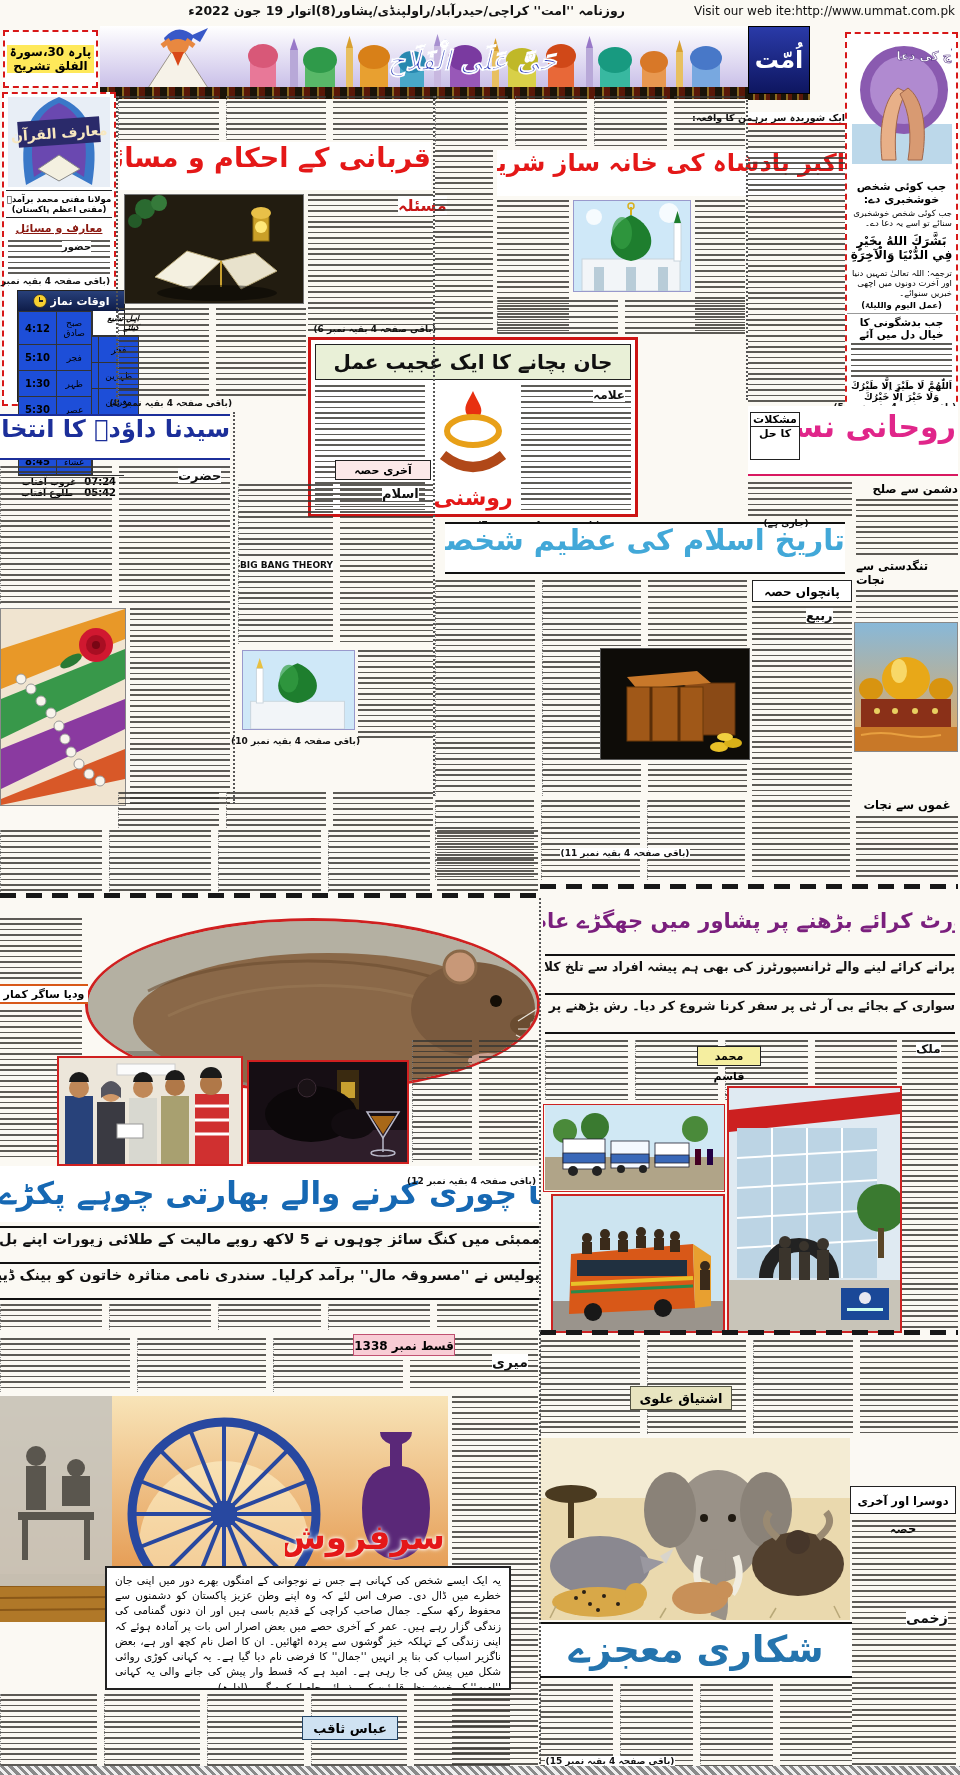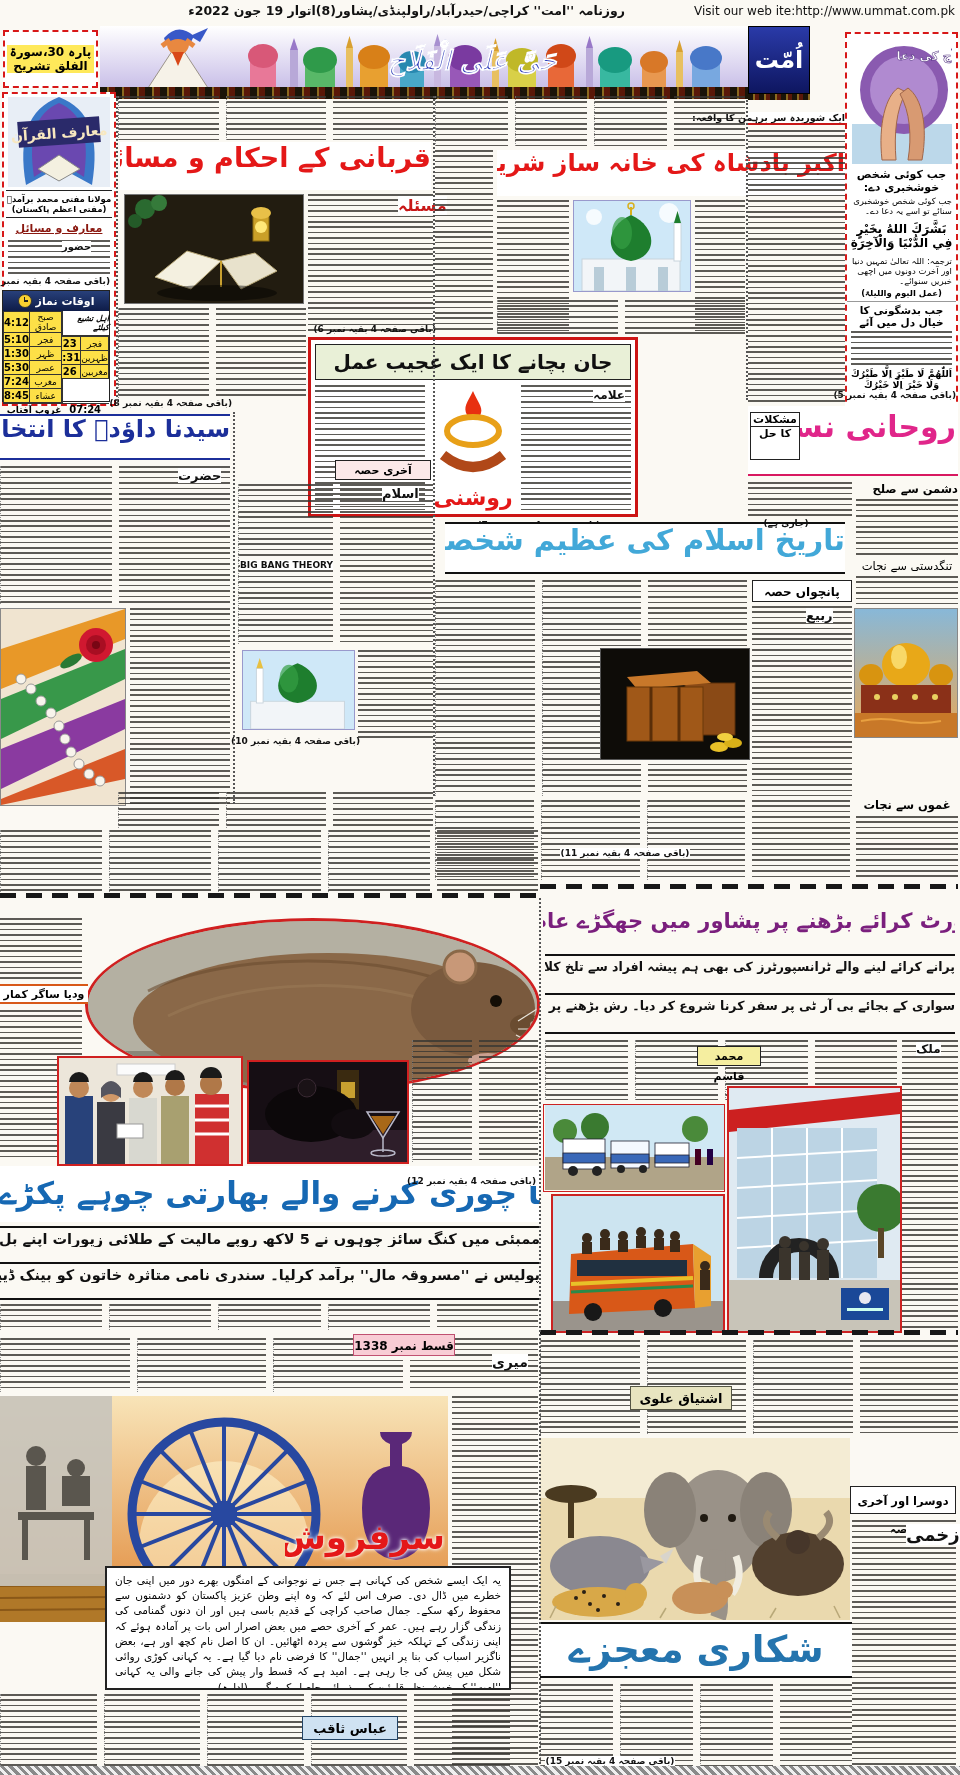--- a/index.html
+++ b/index.html
@@ -15,21 +15,21 @@
   .rule{background:#111}
   .vsep{border-left:2px dotted #555}
   .dashbar{background-image:repeating-linear-gradient(90deg,#181818 0 16px,transparent 16px 26px)}
   .lbl{font-weight:bold;color:#111;background:#fff;white-space:nowrap}
   .sub{font-weight:bold;text-align:center;white-space:nowrap;overflow:hidden;color:#101010}
   .tag{border:1.2px solid #222;background:#fff;font-weight:bold;text-align:center}
   .redline{border-bottom:2px solid #c81818}
   .hatch{background:repeating-linear-gradient(45deg,#8a8a8a 0 3px,#efefef 3px 6px)}
   .pt{font-size:9px}
   .pt table{border-collapse:collapse;width:100%}
-  .pt td{border:1px solid #333;text-align:center;padding:0;height:13px;background:#fde047}
+  .pt td{border:1px solid #333;text-align:center;padding:6px;height:13px;background:#1d4ed8}
   .time{font-weight:bold;font-size:10px}
   svg{display:block}
 </style>
 </head>
 <body>
 
 <div id="page">
 
   <div class="abs" style="left:620px;top:4px;width:335px;font-size:12px;text-align:right;color:#111" dir="ltr">Visit our web ite:http://www.ummat.com.pk</div>
   <div class="abs" style="left:280px;top:3px;width:345px;font-size:12.5px;font-weight:bold;text-align:center;color:#111;white-space:nowrap">روزنامہ ''امت'' کراچی/حیدرآباد/راولپنڈی/پشاور(8)اتوار 19 جون 2022ء</div>
@@ -112,21 +112,21 @@
     </svg>
   </div>
   <div class="abs" style="left:6px;top:190px;width:106px;height:28px;border-top:1.5px solid #222;border-bottom:1.5px solid #222;display:flex;align-items:center;justify-content:center;font-size:8.5px;font-weight:bold;text-align:center">
       <span>مولانا مفتی محمد برآمدؒ (مفتی اعظم پاکستان)</span>
     </div>
   <div class="abs" style="left:10px;top:222px;width:98px;font-size:11px;font-weight:bold;color:#8a1810;text-align:center;text-decoration:underline">معارف و مسائل</div>
   <div class="abs lines" style="left:8px;top:240px;width:102px;height:34px"></div>
   <div class="abs lbl" style="left:62px;top:241px;font-size:10px">حضور</div>
   <div class="abs note" style="left:8px;top:276px;width:102px">(باقی صفحہ 4 بقیہ نمبر 9)</div>
 
-  <div class="abs pt" style="left:2px;top:290px;width:108px;height:112px;border:1.5px solid #222;background:#fff">
+  <div class="abs pt" style="left:17px;top:290px;width:108px;height:112px;border:1.5px solid #222;background:#fff">
     <div style="height:20px;background:linear-gradient(#28407a,#0e1c48);display:flex;align-items:center;justify-content:center;gap:4px">
       <span style="color:#fff;font-weight:bold;font-size:11px">اوقات نماز</span>
       <span style="width:12px;height:12px;border-radius:50%;background:#f8d030;border:1px solid #333;display:inline-block;position:relative">
         <span style="position:absolute;left:5px;top:2px;width:1.5px;height:5px;background:#222"></span>
         <span style="position:absolute;left:5px;top:5px;width:4px;height:1.5px;background:#222"></span>
       </span>
     </div>
     <div style="display:flex;flex-direction:row-reverse">
       <table style="width:57%">
           <tbody>
@@ -189,21 +189,21 @@
   <div class="abs" style="left:845px;top:32px;width:113px;height:390px;border:2.5px dashed #d81818;background:#fff">
     <svg width="100" height="126" viewBox="0 0 100 126" style="margin:4px auto 0">
       <rect width="100" height="126" fill="#fff"></rect>
       <rect y="86" width="100" height="40" fill="#bcd8ea"></rect>
       <circle cx="52" cy="52" r="44" fill="#8a5ab0"></circle>
       <circle cx="52" cy="52" r="34" fill="#b08ad0"></circle>
       <path d="M30,122 C26,86 34,58 46,50 L54,54 C44,72 42,96 44,122 Z" fill="#e8b088" stroke="#a0664a"></path>
       <path d="M70,122 C76,88 70,60 56,50 L48,56 C58,74 60,98 56,122 Z" fill="#d89a72" stroke="#a0664a"></path>
       <text x="74" y="22" text-anchor="middle" font-size="12" font-weight="bold" fill="#fff" stroke="#4a2a7a" stroke-width="0.5">آج کی دعا</text>
     </svg>
-    <div style="font-size:11px;font-weight:bold;text-align:center;margin-top:4px">جب کوئی شخص خوشخبری دے:</div>
+    <div style="font-size:11px;font-weight:bold;text-align:center;margin-top:16px">جب کوئی شخص خوشخبری دے:</div>
     <div style="font-size:8.5px;text-align:right;padding:2px 4px">جب کوئی شخص خوشخبری سنائے تو اسے یہ دعا دے۔</div>
     <div style="font-size:12px;font-weight:bold;text-align:center;padding:4px 2px">بَشَّرَكَ اللهُ بِخَيْرٍ فِي الدُّنْيَا وَالْآخِرَةِ</div>
     <div style="font-size:8.5px;text-align:right;padding:2px 4px">ترجمہ: اللہ تعالیٰ تمہیں دنیا اور آخرت دونوں میں اچھی خبریں سنوائے۔</div>
     <div style="font-size:8.5px;font-weight:bold;text-align:center">(عمل الیوم واللیلۃ)</div>
     <div style="font-size:10.5px;font-weight:bold;text-align:center;border-top:1px solid #999;margin-top:3px;padding-top:2px">جب بدشگونی کا خیال دل میں آئے</div>
     <div class="lines" style="height:34px;margin:3px 4px"></div>
     <div style="font-size:9.5px;font-weight:bold;text-align:center">اَللّٰهُمَّ لَا طَیْرَ اِلَّا طَیْرُكَ وَلَا خَیْرَ اِلَّا خَیْرُكَ</div>
     <div class="note">(باقی صفحہ 4 بقیہ نمبر 5)</div>
   </div>
 
@@ -377,21 +377,21 @@
     <div class="tag" style="position:absolute;left:2px;top:6px;width:48px;height:46px;font-size:11px">
       <div>مشکلات</div>
       <div style="border-top:1px solid #222">کا حل</div>
     </div>
   </div>
   <div class="abs lines" style="left:748px;top:482px;width:104px;height:34px"></div>
   <div class="abs note" style="left:756px;top:518px;width:60px">(جاری ہے)</div>
   <div class="abs" style="left:856px;top:482px;width:102px;height:316px">
     <div style="font-size:11.5px;font-weight:bold;">دشمن سے صلح</div>
     <div class="lines" style="height:56px;margin-top:3px"></div>
-    <div style="font-size:11.5px;font-weight:normal;text-align:center;margin-top:4px">تنگدستی سے نجات</div>
+    <div style="font-size:11.5px;font-weight:bold;text-align:left;margin-top:4px">تنگدستی سے نجات</div>
     <div class="lines" style="height:28px;margin-top:3px"></div>
     <svg width="102" height="128" viewBox="0 0 102 128" style="margin-top:4px;border:1px solid #888">
       <defs>
           <linearGradient id="gp" x1="0" y1="0" x2="0" y2="1">
             <stop offset="0" stop-color="#88b8d8"></stop>
             <stop offset="1" stop-color="#e8a858"></stop>
           </linearGradient>
         </defs>
       <rect width="102" height="128" fill="url(#gp)"></rect>
       <ellipse cx="51" cy="56" rx="24" ry="22" fill="#e8a818"></ellipse>
@@ -725,21 +725,21 @@
       <g stroke="#b8a878" stroke-width="1.5">
           <line x1="10" y1="180" x2="16" y2="168"></line>
           <line x1="120" y1="180" x2="126" y2="170"></line>
           <line x1="230" y1="180" x2="236" y2="170"></line>
           <line x1="300" y1="180" x2="294" y2="168"></line>
         </g>
     </svg>
   </div>
   <div class="abs tag" style="left:850px;top:1486px;width:106px;height:28px;font-size:11.5px;line-height:28px;border-width:1.5px">دوسرا اور آخری حصہ</div>
   <div class="abs lines" style="left:852px;top:1520px;width:104px;height:252px"></div>
-  <div class="abs lbl" style="left:906px;top:1524px;font-size:18px">زخمی</div>
+  <div class="abs lbl" style="left:906px;top:1610px;font-size:14px">زخمی</div>
   <div class="abs h" style="left:540px;top:1622px;width:312px;height:56px;font-size:37px;color:#2474ae;background:#fff;border-top:2px solid #111;border-bottom:2px solid #111;display:flex;align-items:center;justify-content:center">شکاری معجزے</div>
   <div class="abs cols" style="left:540px;top:1684px;width:312px;height:84px">
       <div></div>
       <div></div>
       <div></div>
       <div></div>
     </div>
   <div class="abs note" style="left:545px;top:1756px;width:130px;background:#fff">(باقی صفحہ 4 بقیہ نمبر 15)</div>
 
   <div class="abs vsep" style="left:116px;top:96px;height:308px"></div>

